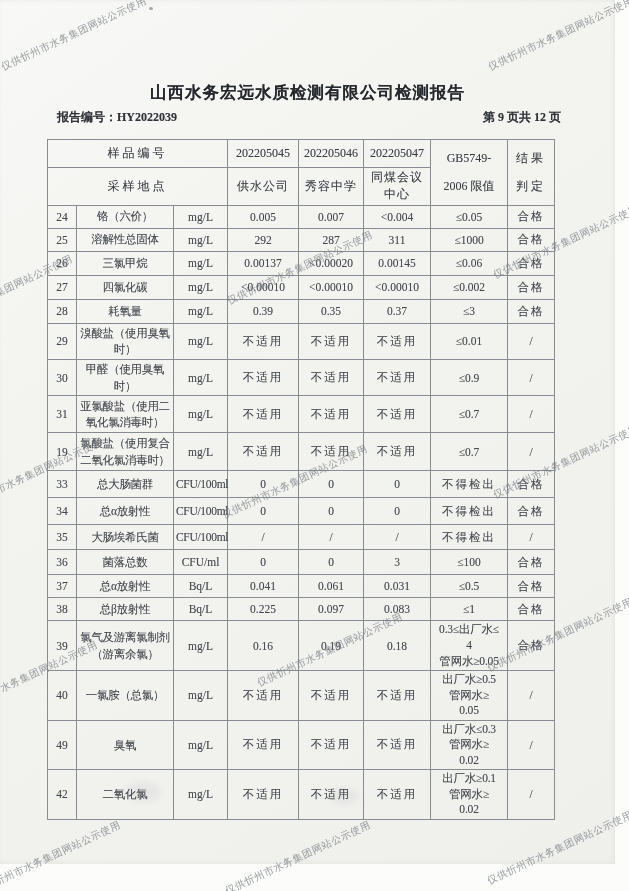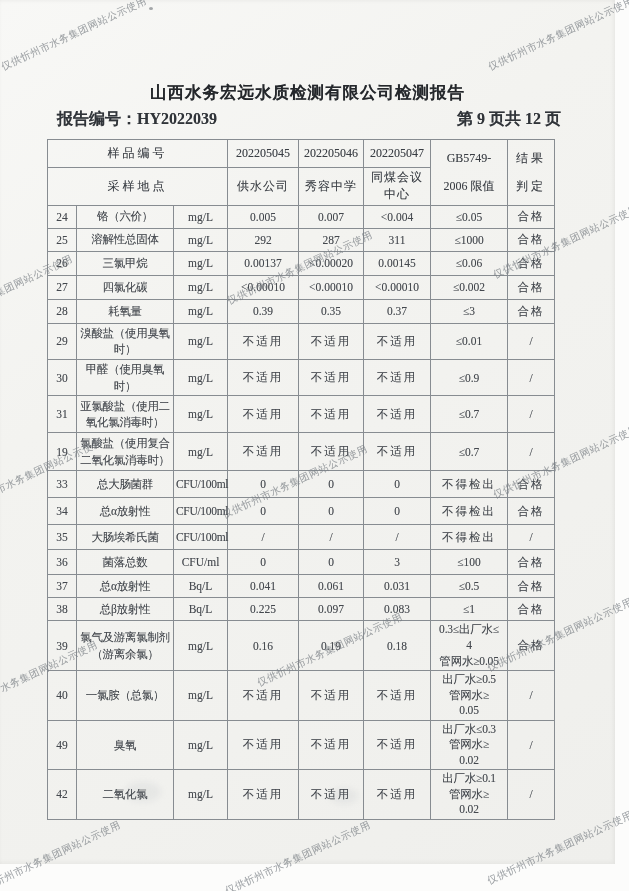--- a/index.html
+++ b/index.html
@@ -17,21 +17,21 @@
   .blotch{position:absolute;border-radius:50%;background:rgba(175,180,186,.16);filter:blur(3px);}
   .dot{position:absolute;left:149px;top:7px;width:4px;height:3px;border-radius:50%;background:rgba(95,100,106,.55);}
   .title{
     position:absolute;top:82px;left:0;width:615px;text-align:center;
     font-size:16.5px;font-weight:bold;letter-spacing:1px;color:#24272b;
     text-shadow:0 0 .5px rgba(40,44,48,.5);
   }
   .meta{
     position:absolute;top:109px;left:57px;width:504px;
     display:flex;justify-content:space-between;
-    font-size:16px;font-weight:bold;color:#303439;
+    font-size:12px;font-weight:bold;color:#303439;
     text-shadow:0 0 .4px rgba(48,52,57,.45);
   }
   table.report{
     position:absolute;left:47px;top:139px;width:500px;
     border-collapse:collapse;table-layout:fixed;
   }
   table.report td{
     border:1px solid #878c91;
     text-align:center;vertical-align:middle;
     font-size:11.5px;padding:1px 2px;color:#44484e;

